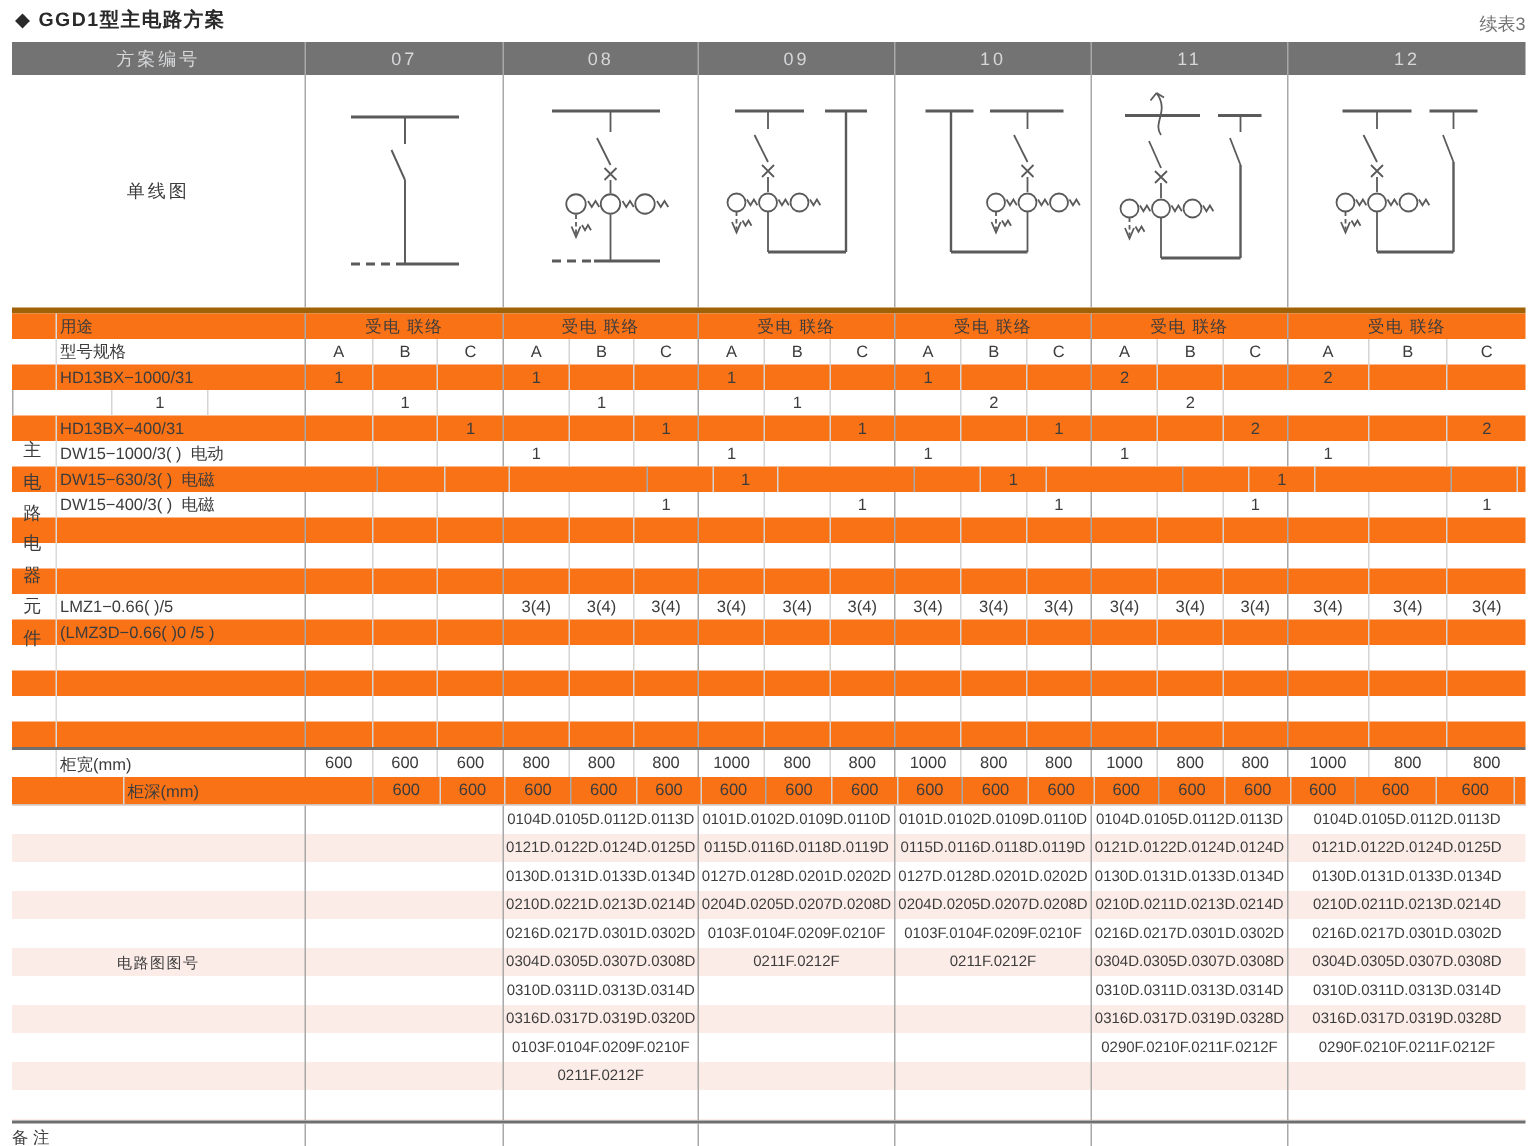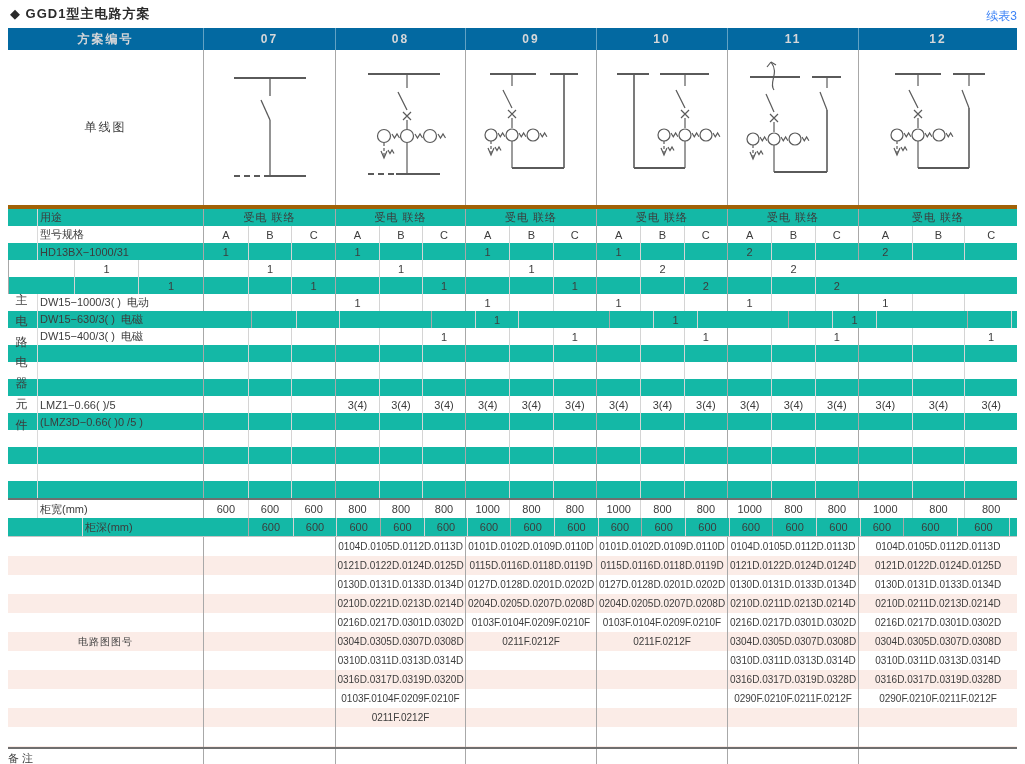--- a/index.html
+++ b/index.html
@@ -1,38 +1,38 @@
 <!DOCTYPE html>
 <html><head>
 <meta charset="utf-8">
 <style>
   html,body{margin:0;padding:0;background:#fff;}
   body{width:1025px;height:764px;overflow:hidden;
        font-family:"Liberation Sans","DejaVu Sans",sans-serif;color:#3c3c3c;}
   .page{position:relative;width:1025px;height:764px;background:#fff;}
   .titlebar{position:absolute;top:4px;left:10px;width:1007px;height:20px;}
   .title{font-size:13px;font-weight:bold;color:#2a2a2a;letter-spacing:1px;}
-  .cont{position:absolute;right:0;top:4px;font-size:12px;color:#3b82f6;}
+  .cont{position:absolute;right:0;top:4px;font-size:12px;color:#737373;}
   .tbl{position:absolute;left:8px;top:28px;width:1009px;}
   .row{display:grid;}
   .cell{min-width:0;position:relative;}
   
-  .head{height:22px;background:#0369a1;font-weight:bold;}
+  .head{height:22px;background:#737373;}
   .head .cell{display:flex;align-items:center;justify-content:center;
               color:#d6d7d9;font-size:12px;letter-spacing:2px;}
   .head .cell + .cell{border-left:1px solid rgba(255,255,255,.38);}
   
   .diag{height:155px;border-bottom:4px solid #a16207;}
   .diag .cell + .cell{border-left:1px solid #a8a8a8;}
   .diag .lab-cell{display:flex;align-items:center;justify-content:center;
                   font-size:12px;letter-spacing:2px;padding-left:0;}
   .diag svg{display:block;margin:0 auto;}
   
   .body-row{height:17px;font-size:11px;}
-  .pink{background:#14b8a6;text-align:center;}
+  .pink{background:#f97316;text-align:center;}
   .scheme-cell{display:grid;grid-template-columns:1fr 1fr 1fr;border-left:1px solid #a8a8a8;}
   .scheme-cell.span{display:flex;align-items:center;justify-content:center;letter-spacing:1px;}
   .subcell{display:flex;align-items:center;justify-content:center;overflow:hidden;}
   .subcell + .subcell{border-left:1px solid #d4d4d4;}
   .lab-cell{display:flex;align-items:center;padding-left:32px;white-space:pre;position:relative;}
   .inner-line::before{content:"";position:absolute;left:29px;top:0;bottom:0;width:1px;background:#dadada;}
   .wrow{height:18px;border-top:2px solid #6f6f6f;}
   .drow{height:18px;border-bottom:1px solid #c4c4c4;padding-left:45px;}
   
   .draw{height:210px;font-size:10px;
@@ -322,20 +322,21 @@
             <div class="subcell">2</div>
             <div class="subcell"></div>
           </div>
           <div class="cell scheme-cell">
             <div class="subcell"></div>
             <div class="subcell">2</div>
             <div class="subcell"></div>
           </div>
         </div>
         <div class="row body-row pink " style="grid-template-columns: 195px 132px 130px 131px 131px 131px 159px;">
+          <div class="cell lab-cell inner-line"><span>HD13BX−400/31</span></div>
           <div class="cell scheme-cell">
             <div class="subcell"></div>
             <div class="subcell"></div>
             <div class="subcell">1</div>
           </div>
           <div class="cell scheme-cell">
             <div class="subcell"></div>
             <div class="subcell"></div>
             <div class="subcell">1</div>
           </div>

